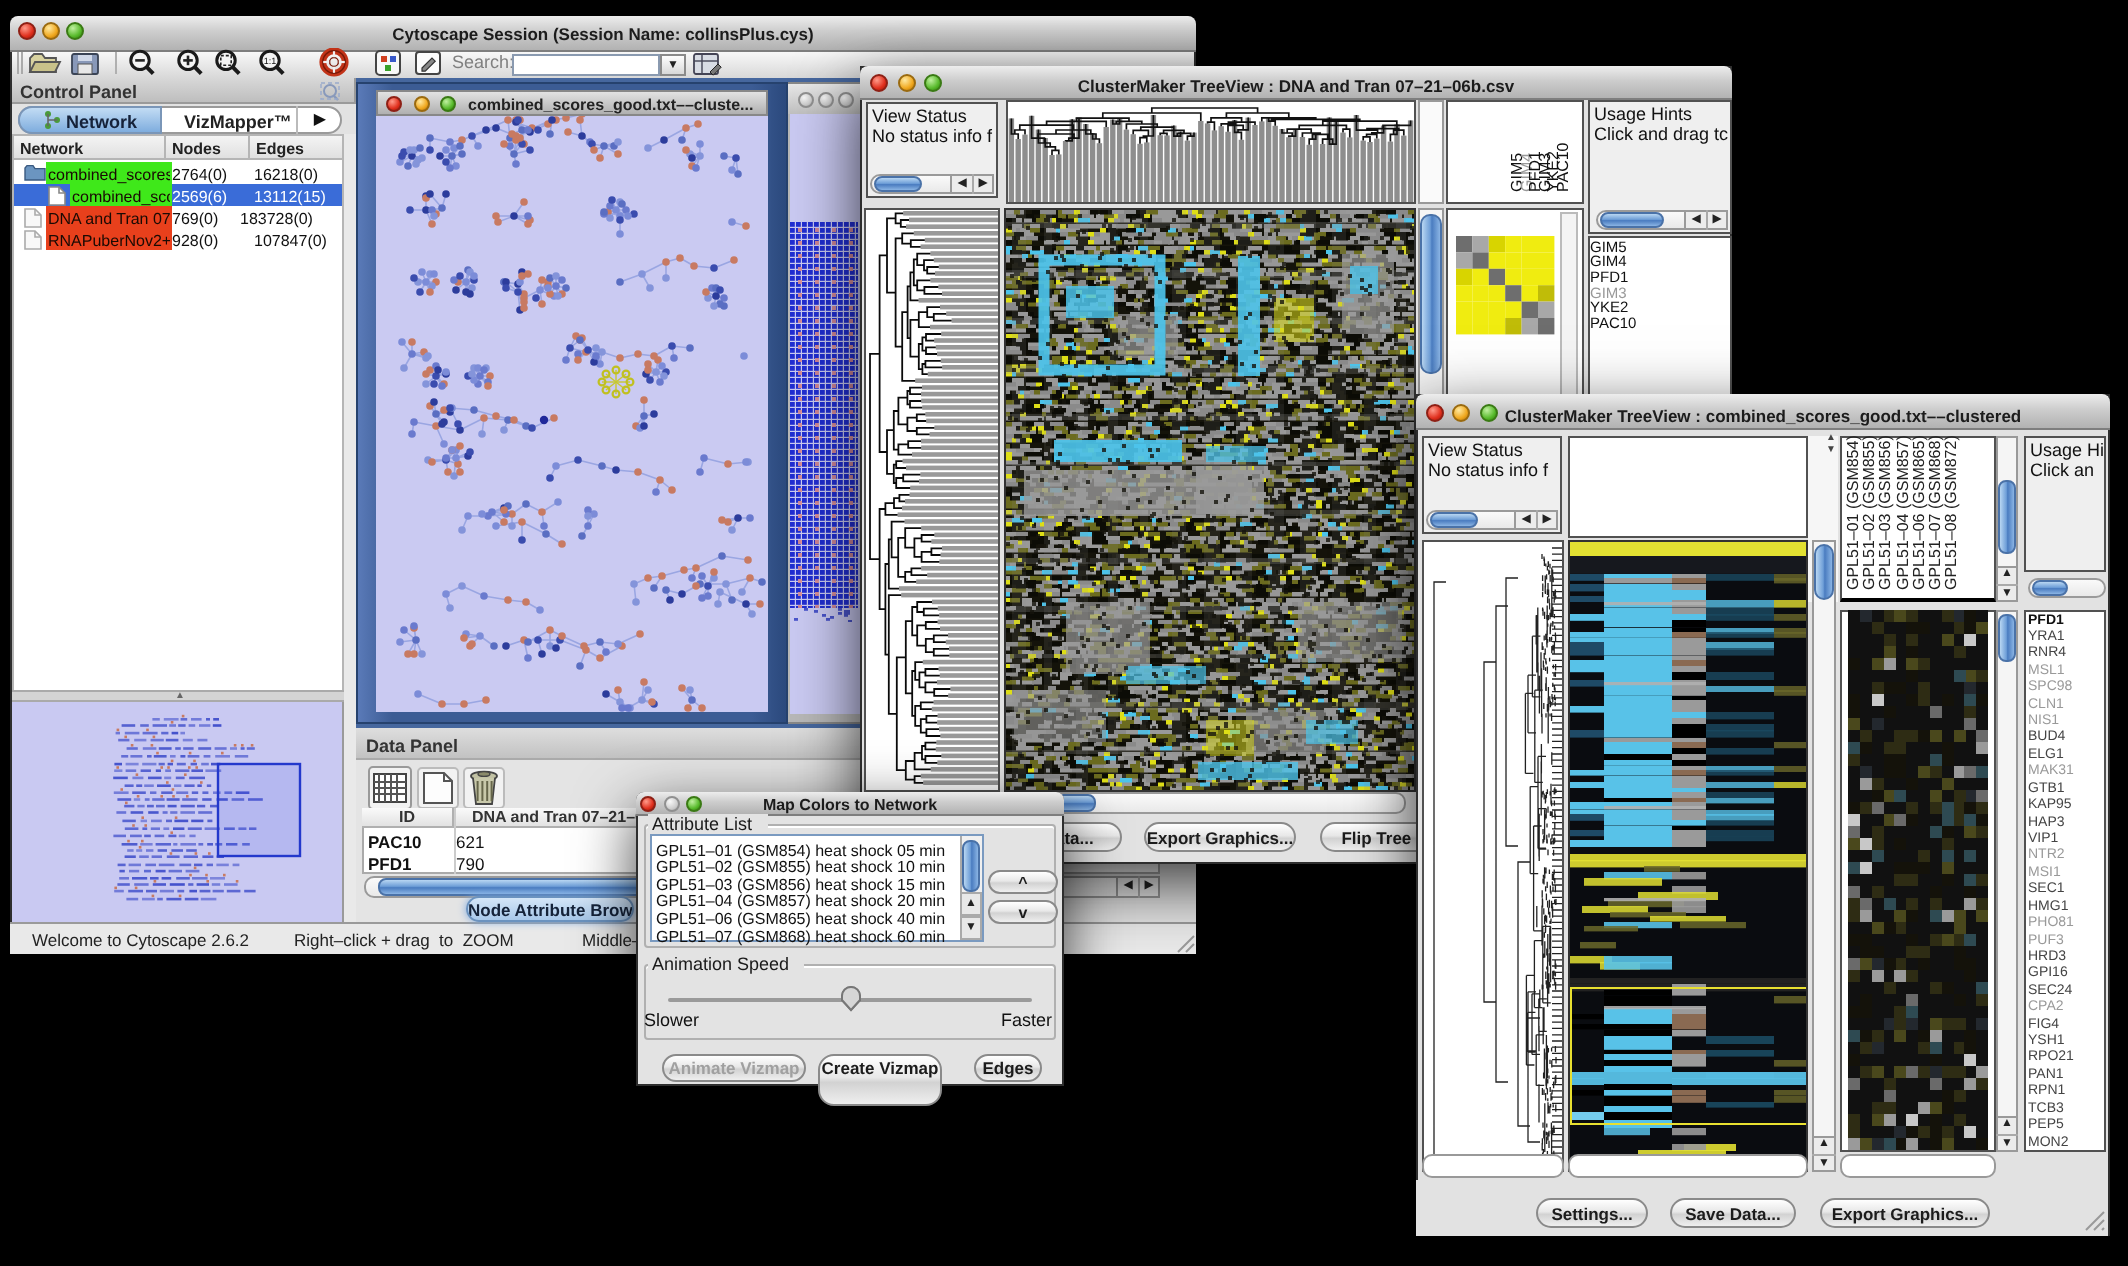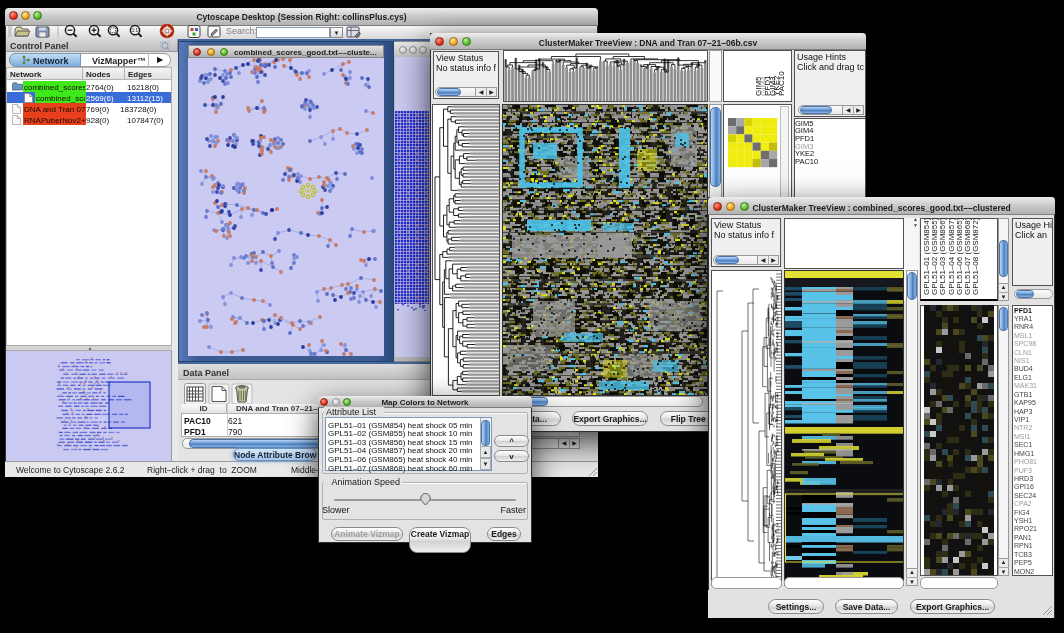--- a/index.html
+++ b/index.html
@@ -21,21 +21,21 @@
 .arr{position:absolute;font-size:6px;color:#222;text-align:center;line-height:9px}
 .grp{position:absolute;border:1px solid #b0b0b0;border-radius:2px;box-shadow:inset 0 1px 0 #fff}
 .glab{position:absolute;font-size:9px;color:#1a1a1a;background:#e3e3e3;padding:0 2px;line-height:10px;white-space:nowrap}
 .vlab{position:absolute;transform:rotate(-90deg);transform-origin:left bottom;font-size:7px;color:#111;white-space:nowrap;line-height:7px}
 </style></head><body>
 <div class="win" style="left:5px;top:8px;width:593px;height:469px;border-radius:5px 5px 0 0;background:#e9e9e9"></div>
 <div class="abs tbar" style="left:5px;top:8px;width:593px;height:18px;"></div>
 <div class="light lr" style="left:8.5px;top:10.5px;width:9px;height:9px"></div>
 <div class="light ly" style="left:20.8px;top:10.5px;width:9px;height:9px"></div>
 <div class="light lg" style="left:33.1px;top:10.5px;width:9px;height:9px"></div>
-<div class="abs ttxt" style="left:5px;top:12px;width:593px;height:12px;font-size:8.5px">Cytoscape Desktop (Session Right: collinsPlus.cys)</div>
+<div class="abs ttxt" style="left:5px;top:12px;width:593px;height:12px;font-size:8.5px">Cytoscape Session (Session Name: collinsPlus.cys)</div>
 <div class="abs" style="left:6px;top:26px;width:591px;height:14px;background:linear-gradient(#f8f8f8,#d8d8d8);border-bottom:1px solid #9a9a9a"></div>
 <svg class="abs" style="left:6px;top:24px" width="380" height="15">
     <line x1="3" y1="2" x2="3" y2="13" stroke="#aaa"></line>
     <line x1="5" y1="2" x2="5" y2="13" stroke="#aaa"></line>
     <path d="M9 12V5l2-2h4l1.5 2H22v7z" fill="#d8d2a0" stroke="#555" stroke-width="0.9"></path>
     <path d="M9 12l2.5-5H24l-2.5 5z" fill="#c9c28a" stroke="#555" stroke-width="0.9"></path>
     <rect x="30" y="3" width="13" height="10" rx="1" fill="#8898b8" stroke="#3a4456" stroke-width="0.9"></rect>
     <rect x="33" y="8" width="7" height="5" fill="#e8e8e8" stroke="#555" stroke-width="0.5"></rect>
     <rect x="33" y="3.5" width="7" height="3" fill="#d0d8e8"></rect>
     <line x1="52" y1="2" x2="52" y2="13" stroke="#b0b0b0"></line>
@@ -1616,21 +1616,21 @@
 <div class="abs" style="left:328px;top:446.3px;width:162px;height:9px;font-size:8px;color:#111;white-space:nowrap;overflow:hidden">GPL51–04 (GSM857) heat shock 20 min</div>
 <div class="abs" style="left:328px;top:454.9px;width:162px;height:9px;font-size:8px;color:#111;white-space:nowrap;overflow:hidden">GPL51–06 (GSM865) heat shock 40 min</div>
 <div class="abs" style="left:328px;top:463.5px;width:162px;height:9px;font-size:8px;color:#111;white-space:nowrap;overflow:hidden">GPL51–07 (GSM868) heat shock 60 min</div>
 <div class="abs" style="left:480px;top:418px;width:11px;height:52px;background:#f0f0f0;border-left:1px solid #aaa"></div>
 <div class="abs thumbv" style="left:481px;top:420px;width:9px;height:26px;border-radius:4px"></div>
 <div class="abs" style="left:480px;top:446px;width:11px;height:12px;background:#e8e8e8;border:1px solid #aaa;font-size:6px;text-align:center;line-height:11px;color:#222">▲</div>
 <div class="abs" style="left:480px;top:458px;width:11px;height:12px;background:#e8e8e8;border:1px solid #aaa;font-size:6px;text-align:center;line-height:11px;color:#222">▼</div>
 <div class="btn" style="left:494px;top:435px;width:35px;height:12px;line-height:11px;border-radius:6px;font-size:8px">^</div>
 <div class="btn" style="left:494px;top:450px;width:35px;height:12px;line-height:11px;border-radius:6px;font-size:8px">v</div>
 <div class="abs grp" style="left:322px;top:482px;width:206px;height:38px;"></div>
-<div class="abs glab" style="left:324px;top:477px;width:78px;height:10px;text-align:right;">Animation Speed</div>
+<div class="abs glab" style="left:324px;top:477px;width:78px;height:10px;">Animation Speed</div>
 <div class="abs" style="left:334px;top:499px;width:182px;height:2px;background:#9a9a9a;border-radius:1px"></div>
 <svg class="abs" style="left:420px;top:493px" width="11" height="13">
     <path d="M1 5a4.5 4.5 0 019 0v2l-4.5 5L1 7z" fill="linear-gradient(#eee,#bbb)" fill-opacity="1" stroke="#777" stroke-width="1" fill-rule="evenodd"></path>
     <path d="M1 5a4.5 4.5 0 019 0v2l-4.5 5L1 7z" fill="#d6d6d6" stroke="#777" stroke-width="1"></path>
   </svg>
 <div class="abs" style="left:322px;top:505px;width:40px;height:10px;font-size:9px;color:#111">Slower</div>
 <div class="abs" style="left:498px;top:505px;width:40px;height:10px;font-size:9px;color:#111;text-align:right;width:28px">Faster</div>
 <div class="btn" style="left:331px;top:527px;width:72px;height:14px;line-height:13px;color:#a0a0a0;font-size:8.5px">Animate Vizmap</div>
 <div class="btn" style="left:409px;top:527px;width:62px;height:26px;line-height:13px;font-size:8.5px">Create Vizmap</div>
 <div class="btn" style="left:487px;top:527px;width:34px;height:14px;line-height:13px">Edges</div>

